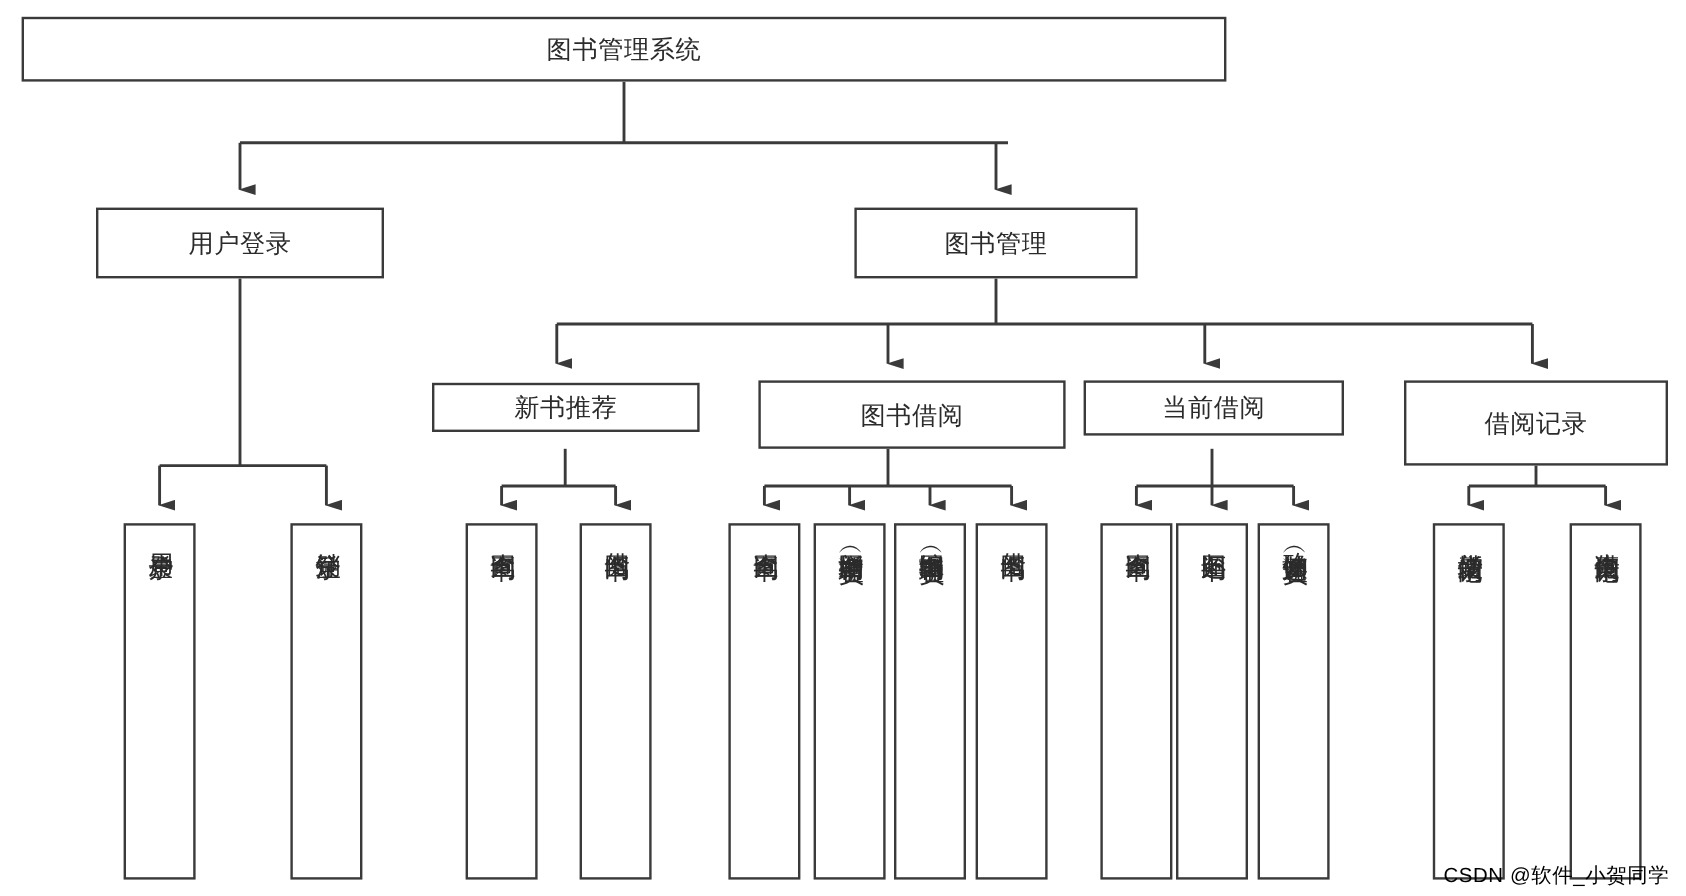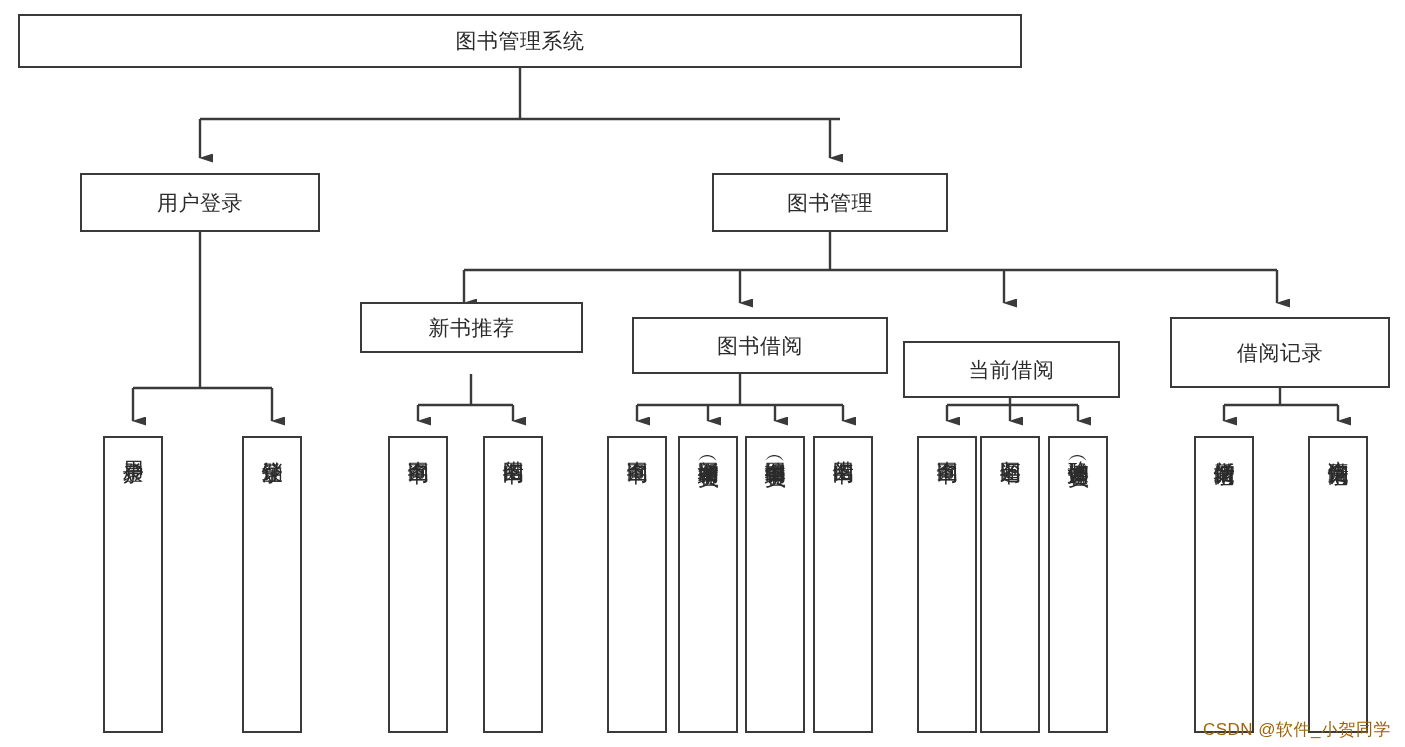--- a/index.html
+++ b/index.html
@@ -55,21 +55,21 @@
     line-height: 1.08;
     letter-spacing: 1px;
     text-align: left;
     display: block;
   }
   .watermark {
     position: absolute;
     right: 14px;
     bottom: 6px;
     font-size: 17px;
-    color: #a16207;
+    color: #000000;
     letter-spacing: 0.5px;
     white-space: nowrap;
     pointer-events: none;
   }
 </style>
 </head>
 <body>
 
 <div id="diagram-root">
 
@@ -128,27 +128,27 @@
     <span>图书管理系统</span>
   </div>
 
   <div class="node-box node-h" style="left:80px;top:173px;width:240px;height:59px;">
     <span>用户登录</span>
   </div>
   <div class="node-box node-h" style="left:712px;top:173px;width:236px;height:59px;">
     <span>图书管理</span>
   </div>
 
-  <div class="node-box node-h" style="left:360px;top:302px;width:223px;height:51px;">
+  <div class="node-box node-h" style="left:360px;top:319px;width:223px;height:41px;">
     <span>新书推荐</span>
   </div>
   <div class="node-box node-h" style="left:632px;top:317px;width:256px;height:57px;">
     <span>图书借阅</span>
   </div>
-  <div class="node-box node-h" style="left:903px;top:317px;width:217px;height:57px;margin-top:24px;">
+  <div class="node-box node-h" style="left:903px;top:317px;width:217px;height:46px;">
     <span>当前借阅</span>
   </div>
   <div class="node-box node-h" style="left:1170px;top:317px;width:220px;height:71px;">
     <span>借阅记录</span>
   </div>
 
   <div class="node-box node-v" style="left:103px;top:436px;width:60px;height:297px;">
     <span class="vtext">用户登录</span>
   </div>
   <div class="node-box node-v" style="left:242px;top:436px;width:60px;height:297px;">

